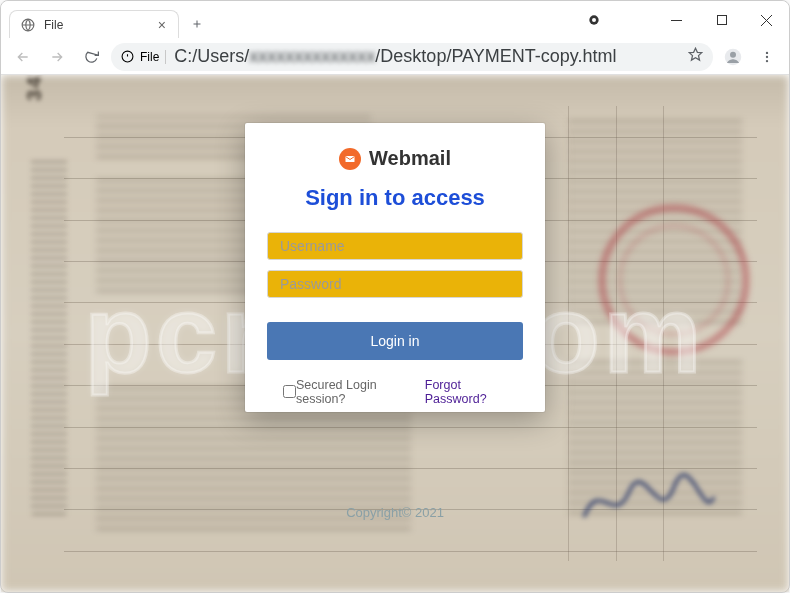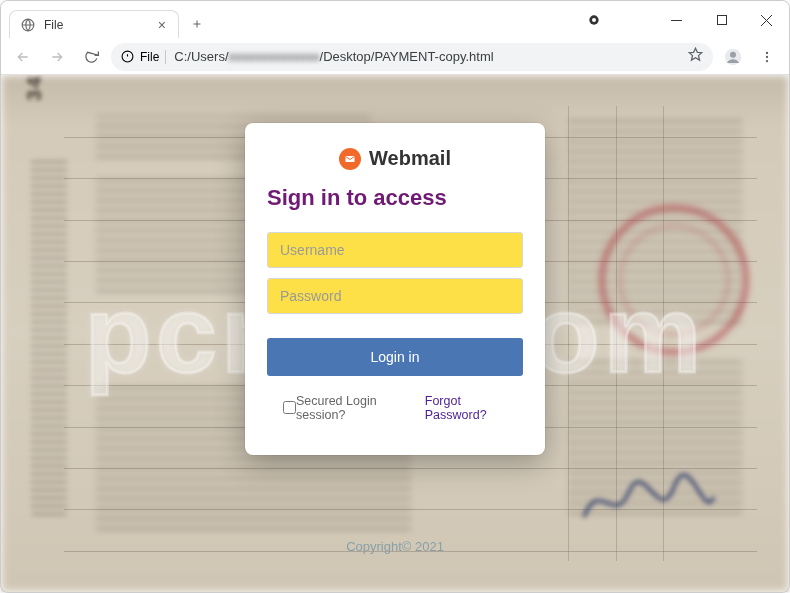--- a/index.html
+++ b/index.html
@@ -13,50 +13,50 @@
 .newtab { width: 28px; height: 28px; display:flex; align-items:center; justify-content:center; margin-left:4px; margin-top:8px; }
 .newtab svg { color:#5f6368; }
 .win-controls { margin-left: auto; display: flex; }
 .win-controls .btn { width: 45px; height: 32px; display:flex; align-items:center; justify-content:center; color:#333; }
 .win-controls .incognito { width:40px; display:flex; align-items:center; justify-content:center; margin-right:40px; }
 .toolbar { height: 36px; display: flex; align-items: center; padding: 0 8px; gap: 6px; border-bottom: 1px solid #e0e0e0; background: #fff; }
 .nav-btn { width: 28px; height: 28px; display:flex; align-items:center; justify-content:center; color:#5f6368; border-radius:50%; }
 .nav-btn.disabled { color:#bdbdbd; }
 .omnibox { flex:1; height: 28px; background:#f1f3f4; border-radius: 14px; display:flex; align-items:center; padding: 0 10px; gap:8px; }
 .omnibox .proto { font-size:12px; color:#000000; display:flex; align-items:center; gap:6px; }
-.omnibox .addr { font-size:13px; color:#3c4043; }
+.omnibox .addr { font-size:18px; color:#3c4043; }
 .omnibox .blur { color:#3c4043; filter: blur(2.5px); }
 .omnibox .star { margin-left:auto; color:#5f6368; }
 .content { flex:1; position:relative; overflow:hidden; }
 .bg-doc { position:absolute; inset:0; background: linear-gradient(180deg, #c7bba5 0%, #d7cbb5 10%, #d9cfbb 50%, #d2c6af 100%); filter: blur(4px) saturate(0.8); }
 .bg-lines { position:absolute; inset:0; }
 .bg-lines .hline { position:absolute; left:8%; right:4%; height:1px; background:#6f6555; opacity:0.35; }
 .bg-lines .vline { position:absolute; top:6%; bottom:6%; width:1px; background:#6f6555; opacity:0.3; }
 .bg-stamp { position:absolute; width:150px; height:150px; border:6px solid rgba(172,52,62,0.55); border-radius:50%; right:40px; top:130px; filter: blur(3px); }
 .bg-stamp::after { content:""; position:absolute; inset:14px; border:2px solid rgba(172,52,62,0.45); border-radius:50%; }
 .bg-sig { position:absolute; right:70px; bottom:60px; width:140px; height:60px; filter: blur(2.5px); }
 .bg-sidetext { position:absolute; left:30px; top:80px; width:36px; height:360px; background: repeating-linear-gradient(0deg, rgba(70,60,50,0.45) 0 2px, transparent 2px 8px); filter: blur(2.5px); border-radius:3px; }
 .bg-num { position:absolute; left:22px; top:26px; font-size:20px; font-weight:700; color:#4a4238; letter-spacing:2px; transform: rotate(-90deg); transform-origin: left top; filter: blur(2px); }
 .bg-textblocks { position:absolute; inset:0; }
 .bg-textblocks .tb { position:absolute; background: repeating-linear-gradient(0deg, rgba(80,70,55,0.32) 0 3px, transparent 3px 10px); filter: blur(3px); border-radius:2px; }
 .wm { position:absolute; inset:0; display:flex; align-items:center; justify-content:center; pointer-events:none; }
 .wm-text { font-size:110px; font-weight:800; color: rgba(255,255,255,0.28); letter-spacing:4px; font-family: Arial, sans-serif; text-shadow: 0 0 8px rgba(255,255,255,0.25); -webkit-text-stroke: 3px rgba(255,255,255,0.35); }
-.card { position:absolute; left:50%; top:48px; transform:translateX(-50%); width:300px; background:#fff; border-radius:8px; box-shadow: 0 8px 30px rgba(0,0,0,0.3), 0 0 0 1px rgba(0,0,0,0.05); padding: 24px 22px 33px; }
+.card { position:absolute; left:50%; top:48px; transform:translateX(-50%); width:300px; background:#fff; border-radius:2px; box-shadow: 0 8px 30px rgba(0,0,0,0.3), 0 0 0 1px rgba(0,0,0,0.05); padding: 24px 22px 6px; }
 .brand { display:flex; align-items:center; justify-content:center; gap:8px; margin-bottom:14px; }
 .brand-icon { width:22px; height:22px; border-radius:50%; background:#f26a2a; display:flex; align-items:center; justify-content:center; }
 .brand-name { font-size:20px; font-weight:600; color:#333; }
-.heading { text-align:left; font-size:22px; font-weight:600; color:#701a75; line-height:1.25; margin-bottom:20px; }
-.field { width:100%; height:36px; border:1px solid #d6d6d6; border-radius:3px; padding:0 12px; font-size:14px; color:#555; margin-bottom:10px; background:#fde047; }
+.heading { text-align:center; font-size:22px; font-weight:600; color:#1d4ed8; line-height:1.25; margin-bottom:20px; }
+.field { width:100%; height:28px; border:1px solid #d6d6d6; border-radius:3px; padding:0 12px; font-size:14px; color:#555; margin-bottom:10px; background:#eab308; }
 .field::placeholder { color:#9a9a9a; }
 .signin { width:100%; height:38px; background:#4a77b4; color:#fff; border:none; border-radius:3px; font-size:14px; margin-top:14px; margin-bottom:18px; cursor:pointer; }
 .row { display:flex; align-items:center; justify-content:space-between; font-size:12.5px; }
 .chk { display:flex; align-items:center; color:#666;margin-left:16px; }
 .chk input { width:13px; height:13px; accent-color:#f26a2a; border:1px solid #f26a2a; }
 .forgot { color:#4c1d95; text-decoration:none; }
-.copyright { text-align:center; font-size:13px; color:#8aa0a6; margin-top:34px; position:absolute; left:0; right:0; top: 430px; }
+.copyright { text-align:center; font-size:13px; color:#8aa0a6; margin-top:0; position:absolute; left:0; right:0; top: 430px; }
 </style>
 </head>
 <body>
 
 <div class="window">
   <div class="titlebar">
     <div class="tab">
       <span class="favicon">
         <svg width="14" height="14" viewBox="0 0 24 24" fill="none" stroke="currentColor" stroke-width="2">
             <circle cx="12" cy="12" r="10"></circle>

